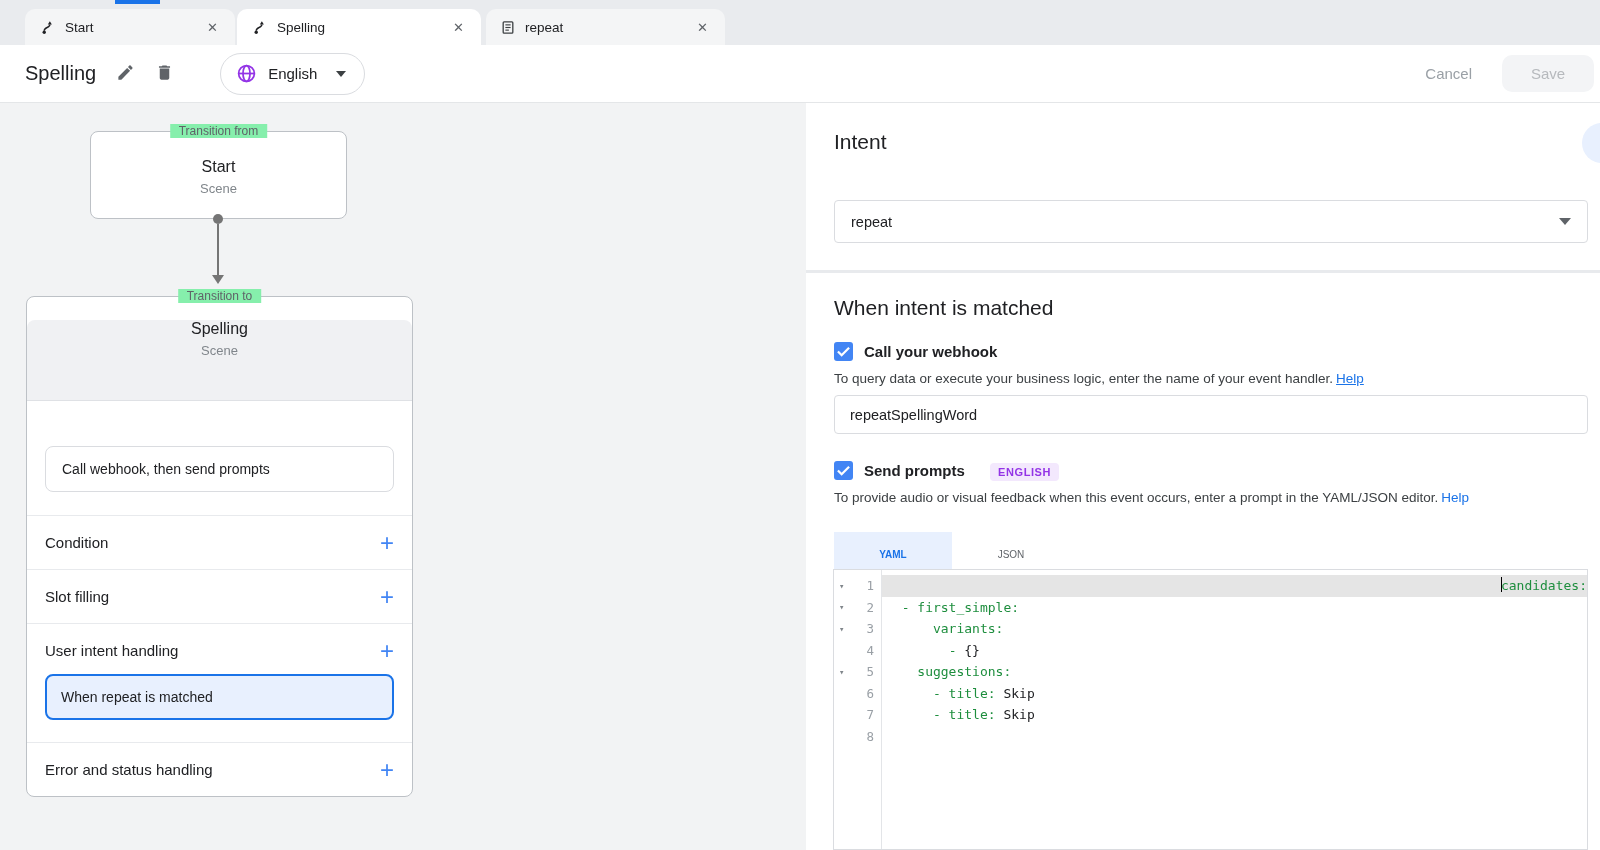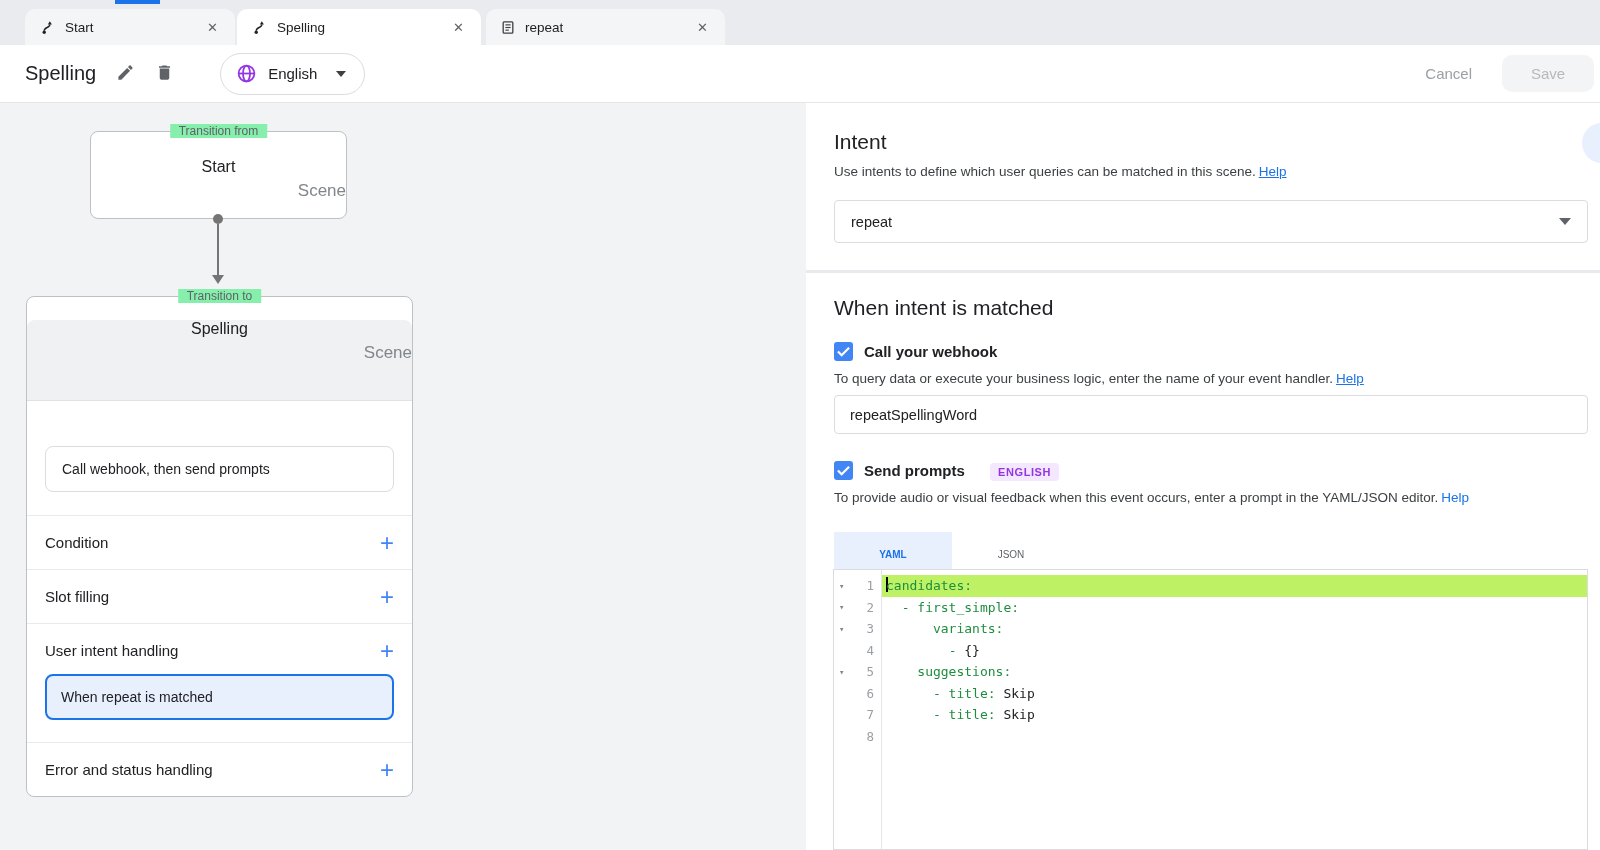--- a/index.html
+++ b/index.html
@@ -31,21 +31,21 @@
   .save-btn { background:#f3f4f6; border:none; border-radius:10px; color:#b6b9bd; font-size:15px;
               width:92px; height:37px; cursor:default; }
 
   
   .canvas { position:absolute; top:103px; left:0; width:806px; height:747px; background:#f2f3f4; }
   .flow-legend { position:absolute; top:-8px; left:50%; transform:translateX(-50%); background:#86efac;
                  padding:0 9px; font-size:12px; color:#5f6368; white-space:nowrap; }
   .from-box { position:absolute; left:90px; top:28px; width:257px; height:88px; background:#fff;
               border:1px solid #bdc1c6; border-radius:8px; text-align:center; }
   .node-title { margin-top:26px; font-size:16px; color:#202124; }
-  .node-sub { margin-top:5px; font-size:17px; color:#80868b;text-align:right; }
+  .node-sub { margin-top:5px; font-size:13px; color:#80868b; }
   .conn-dot { position:absolute; left:213px; top:111px; width:10px; height:10px; border-radius:50%; background:#757575; }
   .conn-line { position:absolute; left:217px; top:121px; width:2px; height:52px; background:#757575; }
   .conn-arrow { position:absolute; left:212px; top:172px; width:0; height:0; border-left:6px solid transparent;
                 border-right:6px solid transparent; border-top:9px solid #757575; }
   .to-box { position:absolute; left:26px; top:193px; width:387px; background:#fff;
             border:1px solid #bdc1c6; border-radius:8px; }
   .scene-head { height:81px; background:#f0f1f3; border-bottom:1px solid #dfe1e5; border-radius:8px 8px 0 0; text-align:center; }
   .scene-head .node-title { margin-top:23px; }
   .on-enter { padding:19px 18px 23px; }
   .sec-label { font-size:15px; color:#202124; }
@@ -83,21 +83,21 @@
 
   
   .editor { position:absolute; left:27px; top:466px; width:755px; height:281px; border:1px solid #dadce0;
             display:flex; font-family:"DejaVu Sans Mono", monospace; font-size:13px; background:#fff; overflow:hidden; }
   .gutter { width:48px; border-right:1px solid #e3e5e8; padding-top:5px; }
   .gutter-row { height:21.5px; display:flex; align-items:center; padding:0 7px 0 5px; }
   .fold { width:12px; color:#80868b; font-size:9px; }
   .lnum { margin-left:auto; color:#9aa0a6; font-size:12.5px; }
   .code { flex:1; padding-top:5px; }
   .code-row { height:21.5px; line-height:21.5px; padding-left:4px; white-space:pre; color:#202124; }
-  .code-row.active { background:#bef264; }
+  .code-row.active { background:#e5e5e5;text-align:right; }
   .code-row .k { color:#1e8e3e; }
   .cursor { display:inline-block; width:1.5px; height:15px; background:#000; vertical-align:-2px; margin-right:-1.5px; }
 </style>
 </head>
 <body>
 
 <div class="app">
 
   <div class="top-strip">
     <div class="tab-indicator"></div>
@@ -215,23 +215,20 @@
               <span class="sec-label">Error and status handling</span>
               <span class="plus">+</span>
             </div>
           </div>
         </div>
     </div>
   </div>
 
   <div class="panel">
     <div class="h1" style="top:27px">Intent</div>
-    <div class="desc" style="top:61px">
-      <span>Use intents to define which user queries can be matched in this scene.</span><a class="ul">Help</a>
-    </div>
     <div class="select-box" style="top:97px">
       <span>repeat</span>
       <span class="select-caret"></span>
     </div>
 
     <div class="panel-divider"></div>
 
     <div class="h1" style="top:193px">When intent is matched</div>
 
     <div class="cb" style="top:239px">

